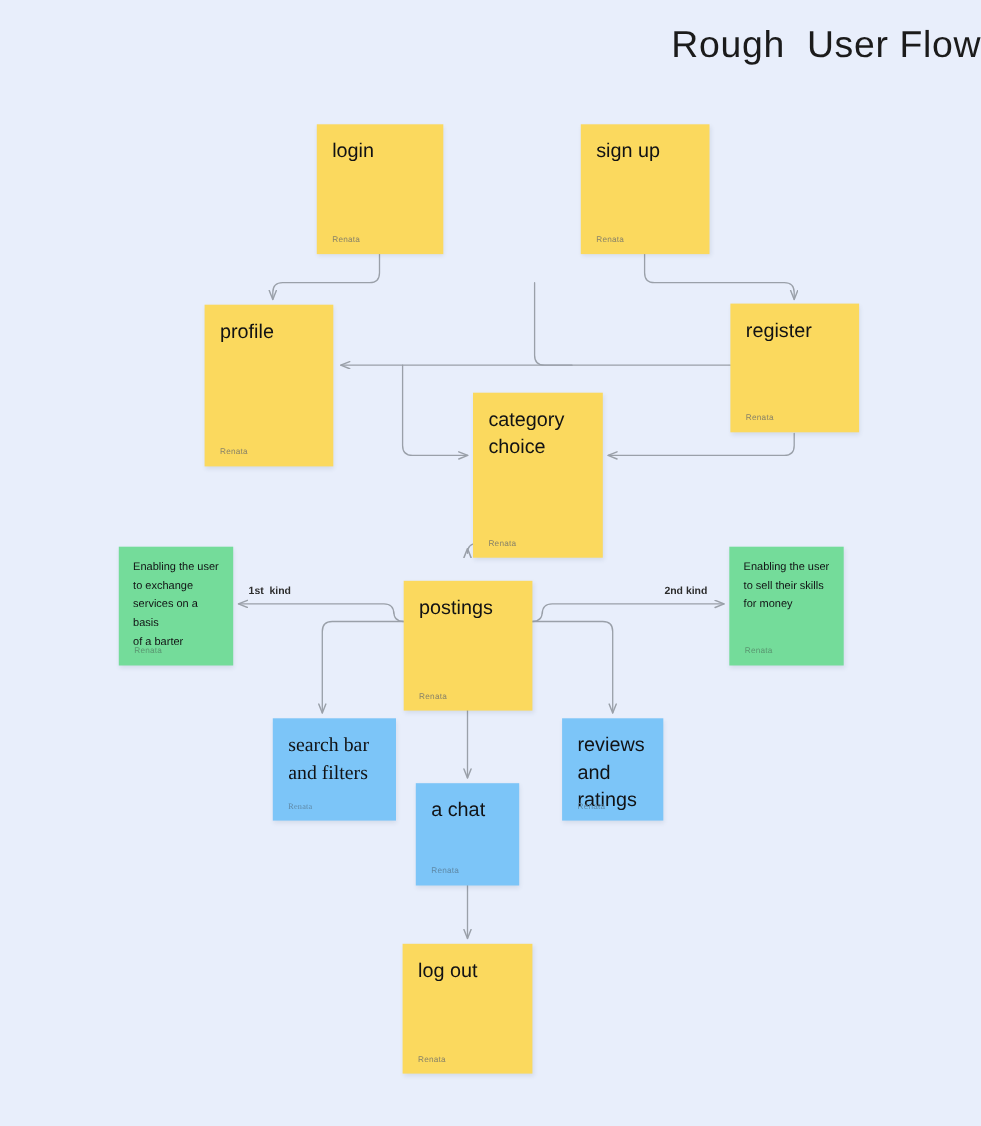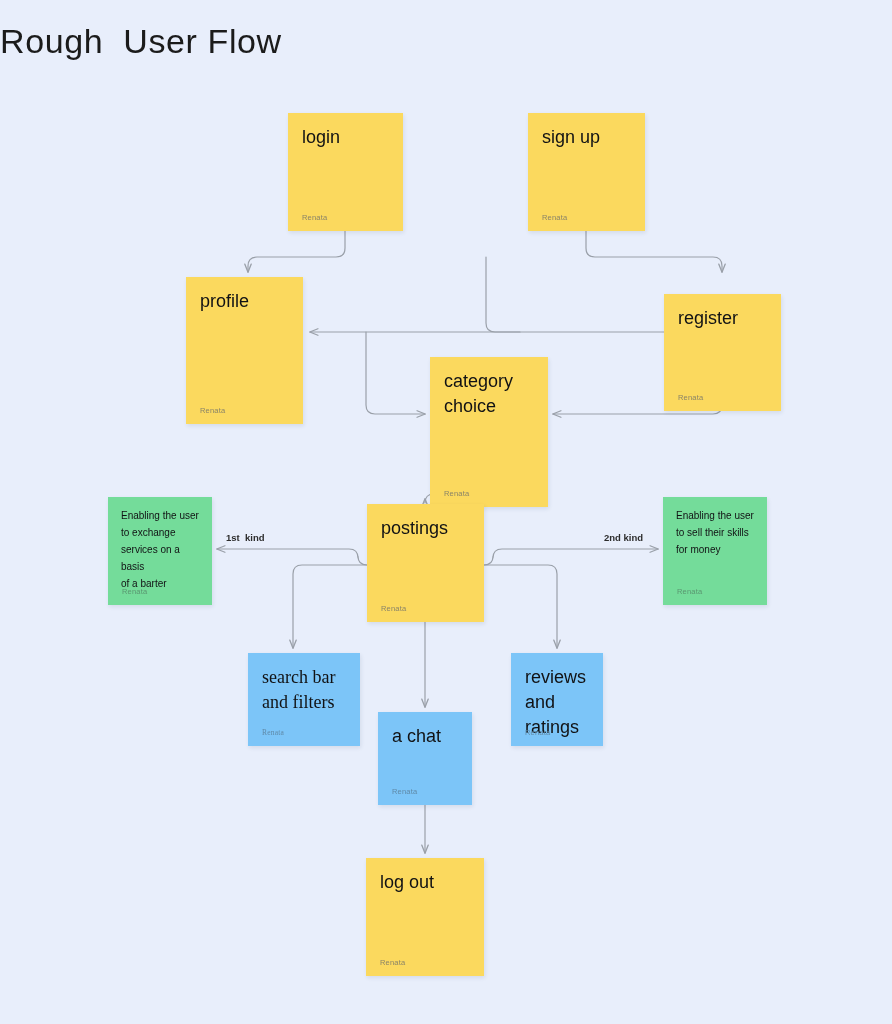--- a/index.html
+++ b/index.html
@@ -19,21 +19,21 @@
   #wires {
     position: absolute;
     left: 0; top: 0;
     width: 892px; height: 1024px;
     pointer-events: none;
   }
   #title {
     position: absolute;
     left: 0; top: 22px;
     width: 892px;
-    text-align: left;
+    text-align: right;
     font-size: 34px;
     font-weight: 400;
     letter-spacing: 0.6px;
     color: #1b1b1b;
     white-space: pre;
   }
   .note {
     position: absolute;
     box-shadow: 1px 2px 4px rgba(40,55,90,0.10);
   }
@@ -121,30 +121,30 @@
         <div class="author">Renata</div>
       </div>
       <div class="note yellow" style="left: 528px; top: 113px; width: 117px; height: 118px; background: rgb(251, 217, 94);">
         <div class="note-title">sign up</div>
         <div class="author">Renata</div>
       </div>
       <div class="note yellow" style="left: 186px; top: 277px; width: 117px; height: 147px; background: rgb(251, 217, 94);">
         <div class="note-title">profile</div>
         <div class="author">Renata</div>
       </div>
-      <div class="note yellow" style="left: 664px; top: 294px; width: 117px; height: 117px; background: rgb(251, 217, 94);">
+      <div class="note yellow" style="left: 664px; top: 276px; width: 117px; height: 117px; background: rgb(251, 217, 94);">
         <div class="note-title">register</div>
         <div class="author">Renata</div>
       </div>
       <div class="note yellow" style="left: 430px; top: 357px; width: 118px; height: 150px; background: rgb(251, 217, 94);">
         <div class="note-title">category
 choice</div>
         <div class="author">Renata</div>
       </div>
-      <div class="note yellow" style="left: 367px; top: 504px; width: 117px; height: 118px; background: rgb(251, 217, 94);">
+      <div class="note yellow" style="left: 367px; top: 528px; width: 117px; height: 118px; background: rgb(251, 217, 94);">
         <div class="note-title">postings</div>
         <div class="author">Renata</div>
       </div>
       <div class="note green small" style="left: 108px; top: 497px; width: 104px; height: 108px; background: rgb(116, 220, 154);">
         <div class="note-title">Enabling the user
 to exchange
 services on a basis
 of a barter</div>
         <div class="author">Renata</div>
       </div>

